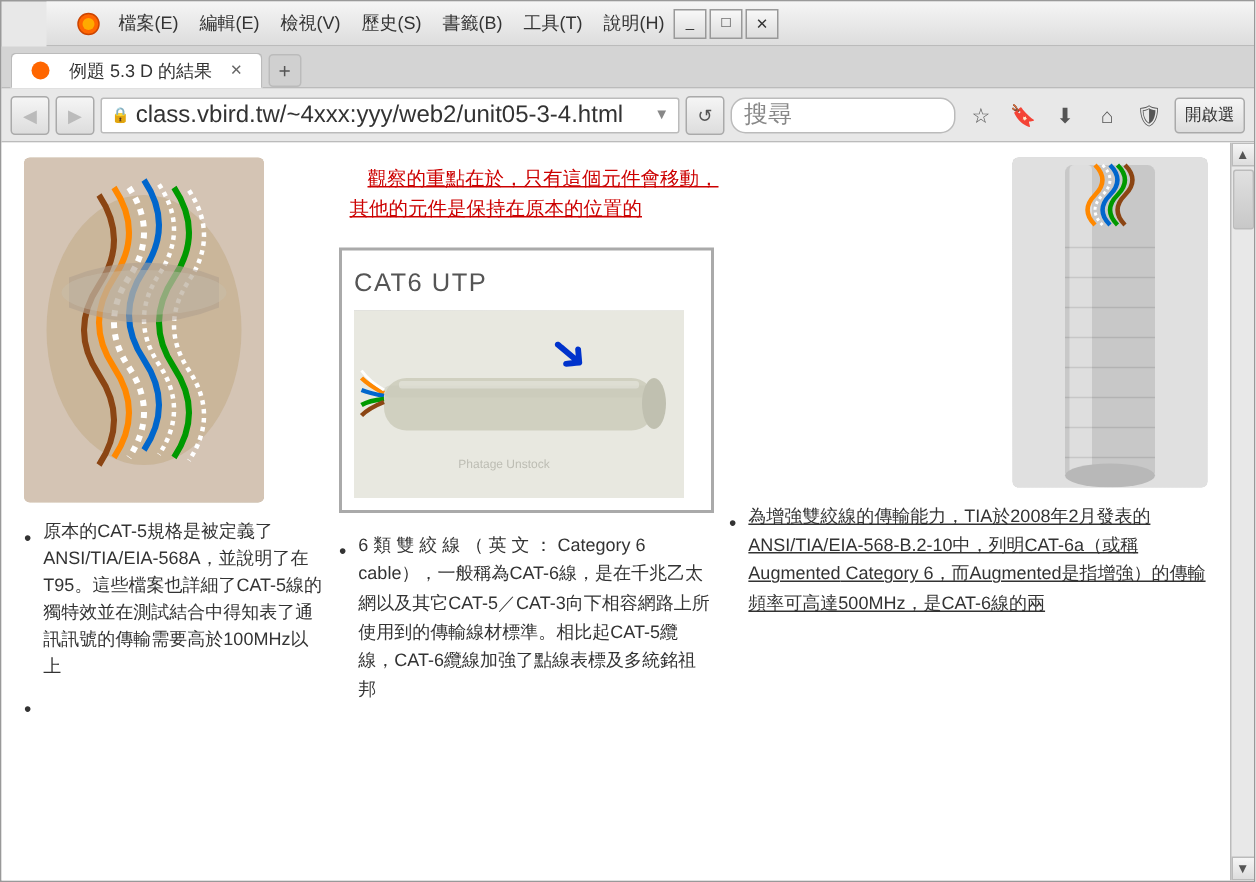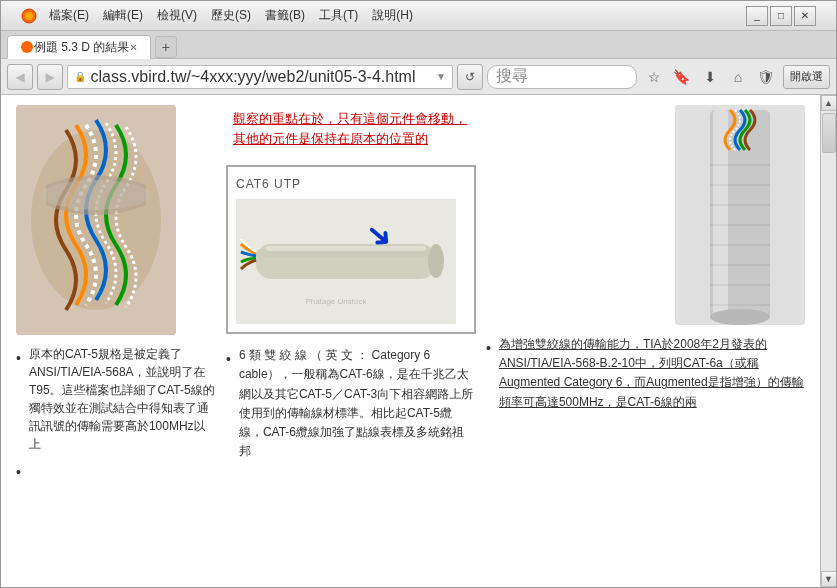--- a/index.html
+++ b/index.html
@@ -2,30 +2,30 @@
 <html><head>
   <meta charset="utf-8">
   <style>
     * { margin: 0; padding: 0; box-sizing: border-box; }
     body { font-family: Arial, sans-serif; background: #f0f0f0; width: 837px; height: 588px; overflow: hidden; }
 
     
     .browser-window { width: 837px; height: 588px; display: flex; flex-direction: column; background: #e8e8e8; border: 1px solid #999; }
 
     
-    .title-bar { background: linear-gradient(to bottom, #f5f5f5, #ddd); height: 30px; display: flex; align-items: center; justify-content: space-between; padding: 0 20px; border-bottom: 1px solid #bbb; }
+    .title-bar { background: linear-gradient(to bottom, #f5f5f5, #ddd); height: 30px; display: flex; align-items: center; justify-content: flex-start; padding: 0 20px; border-bottom: 1px solid #bbb; margin-left: 30px; }
     .title-bar-left { display: flex; align-items: center; gap: 6px; }
     .title-bar-menu { display: flex; gap: 2px; font-size: 12px; color: #333; }
     .title-bar-menu span { padding: 2px 6px; cursor: pointer; }
     .window-controls { display: flex; gap: 2px; }
     .win-btn { width: 22px; height: 20px; background: linear-gradient(to bottom, #f8f8f8, #ddd); border: 1px solid #999; font-size: 10px; display: flex; align-items: center; justify-content: center; cursor: pointer; color: #333; }
 
     
     .tab-bar { background: #d4d4d4; height: 28px; display: flex; align-items: flex-end; padding-left: 6px; border-bottom: 1px solid #bbb; }
-    .tab { background: #f0f0f0; border: 1px solid #bbb; border-bottom: none; border-radius: 4px 4px 0 0; padding: 4px 12px; font-size: 12px; display: flex; align-items: center; gap: 0; color: #333; height: 24px; cursor: pointer; }
+    .tab { background: #f0f0f0; border: 1px solid #bbb; border-bottom: none; border-radius: 4px 4px 0 0; padding: 4px 12px; font-size: 12px; display: flex; align-items: center; gap: 12px; color: #333; height: 24px; cursor: pointer; }
     .tab.active { background: #fff; border-bottom: 1px solid #fff; margin-bottom: -1px; }
     .tab-close { color: #666; font-size: 10px; cursor: pointer; }
     .tab-new { width: 22px; height: 22px; background: #d0d0d0; border: 1px solid #bbb; border-radius: 3px; display: flex; align-items: center; justify-content: center; margin-left: 4px; cursor: pointer; font-size: 14px; color: #555; }
 
     
     .address-bar { background: #e8e8e8; height: 36px; display: flex; align-items: center; padding: 0 6px; gap: 4px; border-bottom: 1px solid #bbb; }
     .nav-btn { width: 26px; height: 26px; background: linear-gradient(to bottom, #f5f5f5, #ddd); border: 1px solid #aaa; border-radius: 3px; display: flex; align-items: center; justify-content: center; font-size: 12px; cursor: pointer; color: #555; }
     .nav-btn.disabled { color: #bbb; }
     .url-bar { flex: 1; height: 24px; background: #fff; border: 1px solid #bbb; border-radius: 2px; display: flex; align-items: center; padding: 0 6px; font-size: 12px; color: #333; gap: 4px; }
     .url-bar .lock-icon { color: #888; font-size: 10px; }
@@ -58,21 +58,21 @@
 
     .cable-img-right { width: 130px; height: 220px; background: linear-gradient(to bottom, #c0c0c0, #d0d0d0); border-radius: 4px; margin-bottom: 10px; margin-left: auto; overflow: hidden; position: relative; }
 
     
     .annotation { background: transparent; padding: 5px; margin-bottom: 8px; }
     .annotation-text { color: #333; font-size: 13px; line-height: 1.5; }
     .annotation-text span { color: #c00; }
 
     
     .cat6-box { border: 2px solid #aaa; padding: 8px; background: #fff; position: relative; margin-top: 5px; }
-    .cat6-label { font-size: 12px; color: #555; margin-bottom: 5px; letter-spacing: 1px; }
+    .cat6-label { font-size: 17px; color: #555; margin-bottom: 5px; letter-spacing: 1px; }
     .cat6-img { width: 220px; height: 125px; background: linear-gradient(135deg, #b8b8b8 0%, #d8d8d8 50%, #c0c0c0 100%); display: flex; align-items: center; justify-content: center; position: relative; overflow: hidden; }
 
     
     .bullet-section { margin-top: 10px; }
     .bullet-item { display: flex; gap: 8px; margin-bottom: 6px; font-size: 12px; line-height: 1.6; }
     .bullet-dot { flex-shrink: 0; margin-top: 2px; font-size: 14px; }
   </style>
 </head>
 <body>
 
@@ -132,21 +132,21 @@
       <div class="toolbar-icon">🛡</div>
     </div>
     <div class="open-btn">開啟選</div>
   </div>
 
   <div class="page-content">
     <div class="main-area">
 
       <div class="annotation" style="position:absolute; top:12px; left:230px; z-index:20; background:rgba(255,255,255,0.9); padding:2px;">
         <div class="annotation-text">
-          <span style="color:#c00; text-decoration:underline;">觀察的重點在於，只有這個元件會移動，</span><br>
+          <span style="color:#c00; text-decoration:underline;margin-left:12px;">觀察的重點在於，只有這個元件會移動，</span><br>
           <span style="color:#c00; text-decoration:underline;">其他的元件是保持在原本的位置的</span>
         </div>
       </div>
 
       <div class="content-columns">
 
         <div class="col-left">
 
           <div class="cable-img-left">
             <svg width="160" height="230" viewBox="0 0 160 230">

